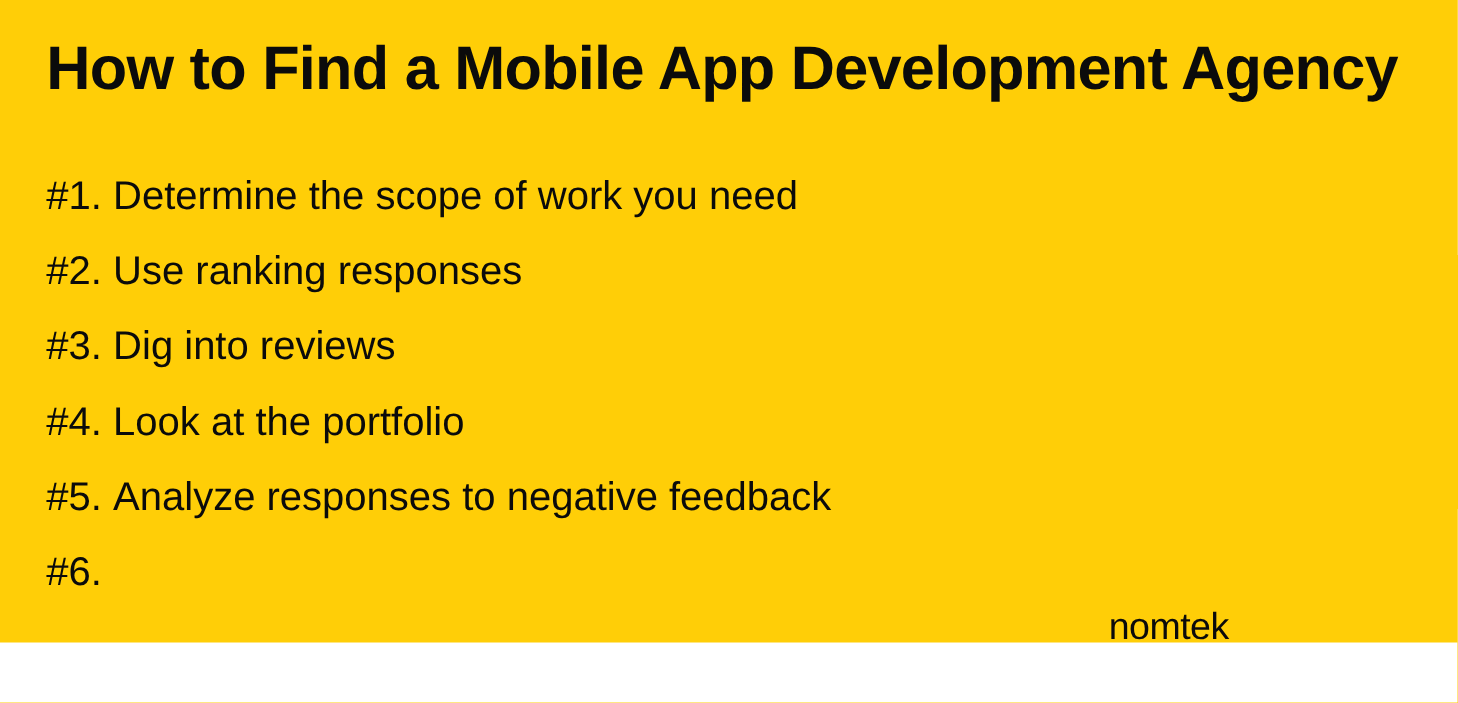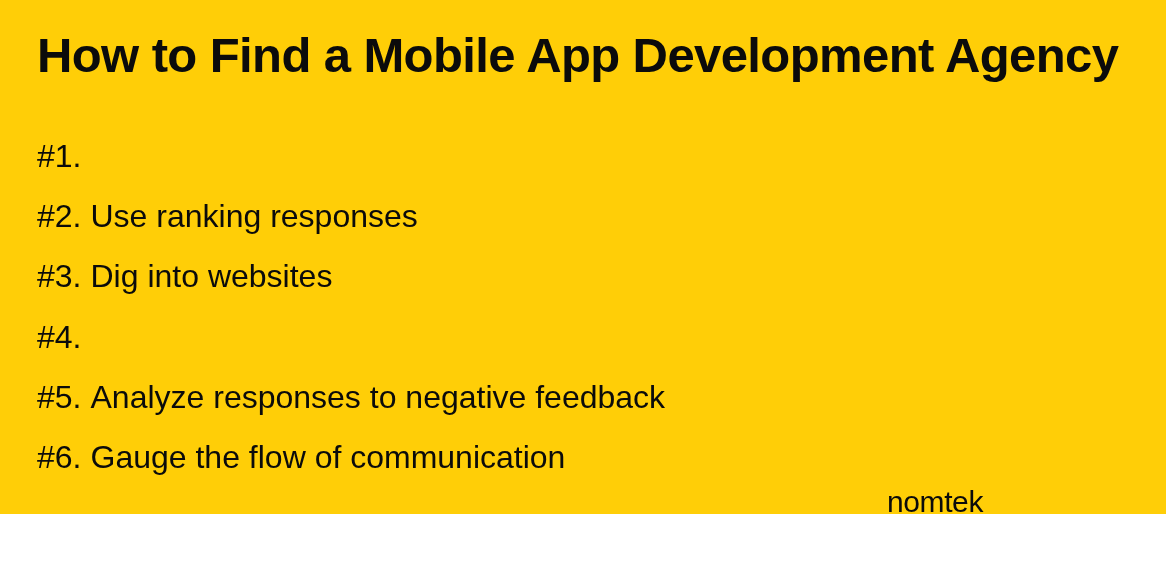--- a/index.html
+++ b/index.html
@@ -71,37 +71,38 @@
 </head>
 <body>
 
 <div class="slide" style="background: rgb(255, 206, 7);">
 
   <h1 class="slide-title">How to Find a Mobile App Development Agency</h1>
 
   <ul class="steps-list">
     <li>
       <span class="step-index">#1.</span>
+      <span class="step-text">Determine the scope of work you need</span>
     </li>
     <li>
       <span class="step-index">#2.</span>
       <span class="step-text">Use ranking responses</span>
     </li>
     <li>
       <span class="step-index">#3.</span>
-      <span class="step-text">Dig into websites</span>
+      <span class="step-text">Dig into reviews</span>
     </li>
     <li>
       <span class="step-index">#4.</span>
+      <span class="step-text">Look at the portfolio</span>
     </li>
     <li>
       <span class="step-index">#5.</span>
       <span class="step-text">Analyze responses to negative feedback</span>
     </li>
     <li>
       <span class="step-index">#6.</span>
-      <span class="step-text">Gauge the flow of communication</span>
     </li>
   </ul>
 
   <div class="logo">nomtek</div>
 
 </div>
 
 </body></html>

